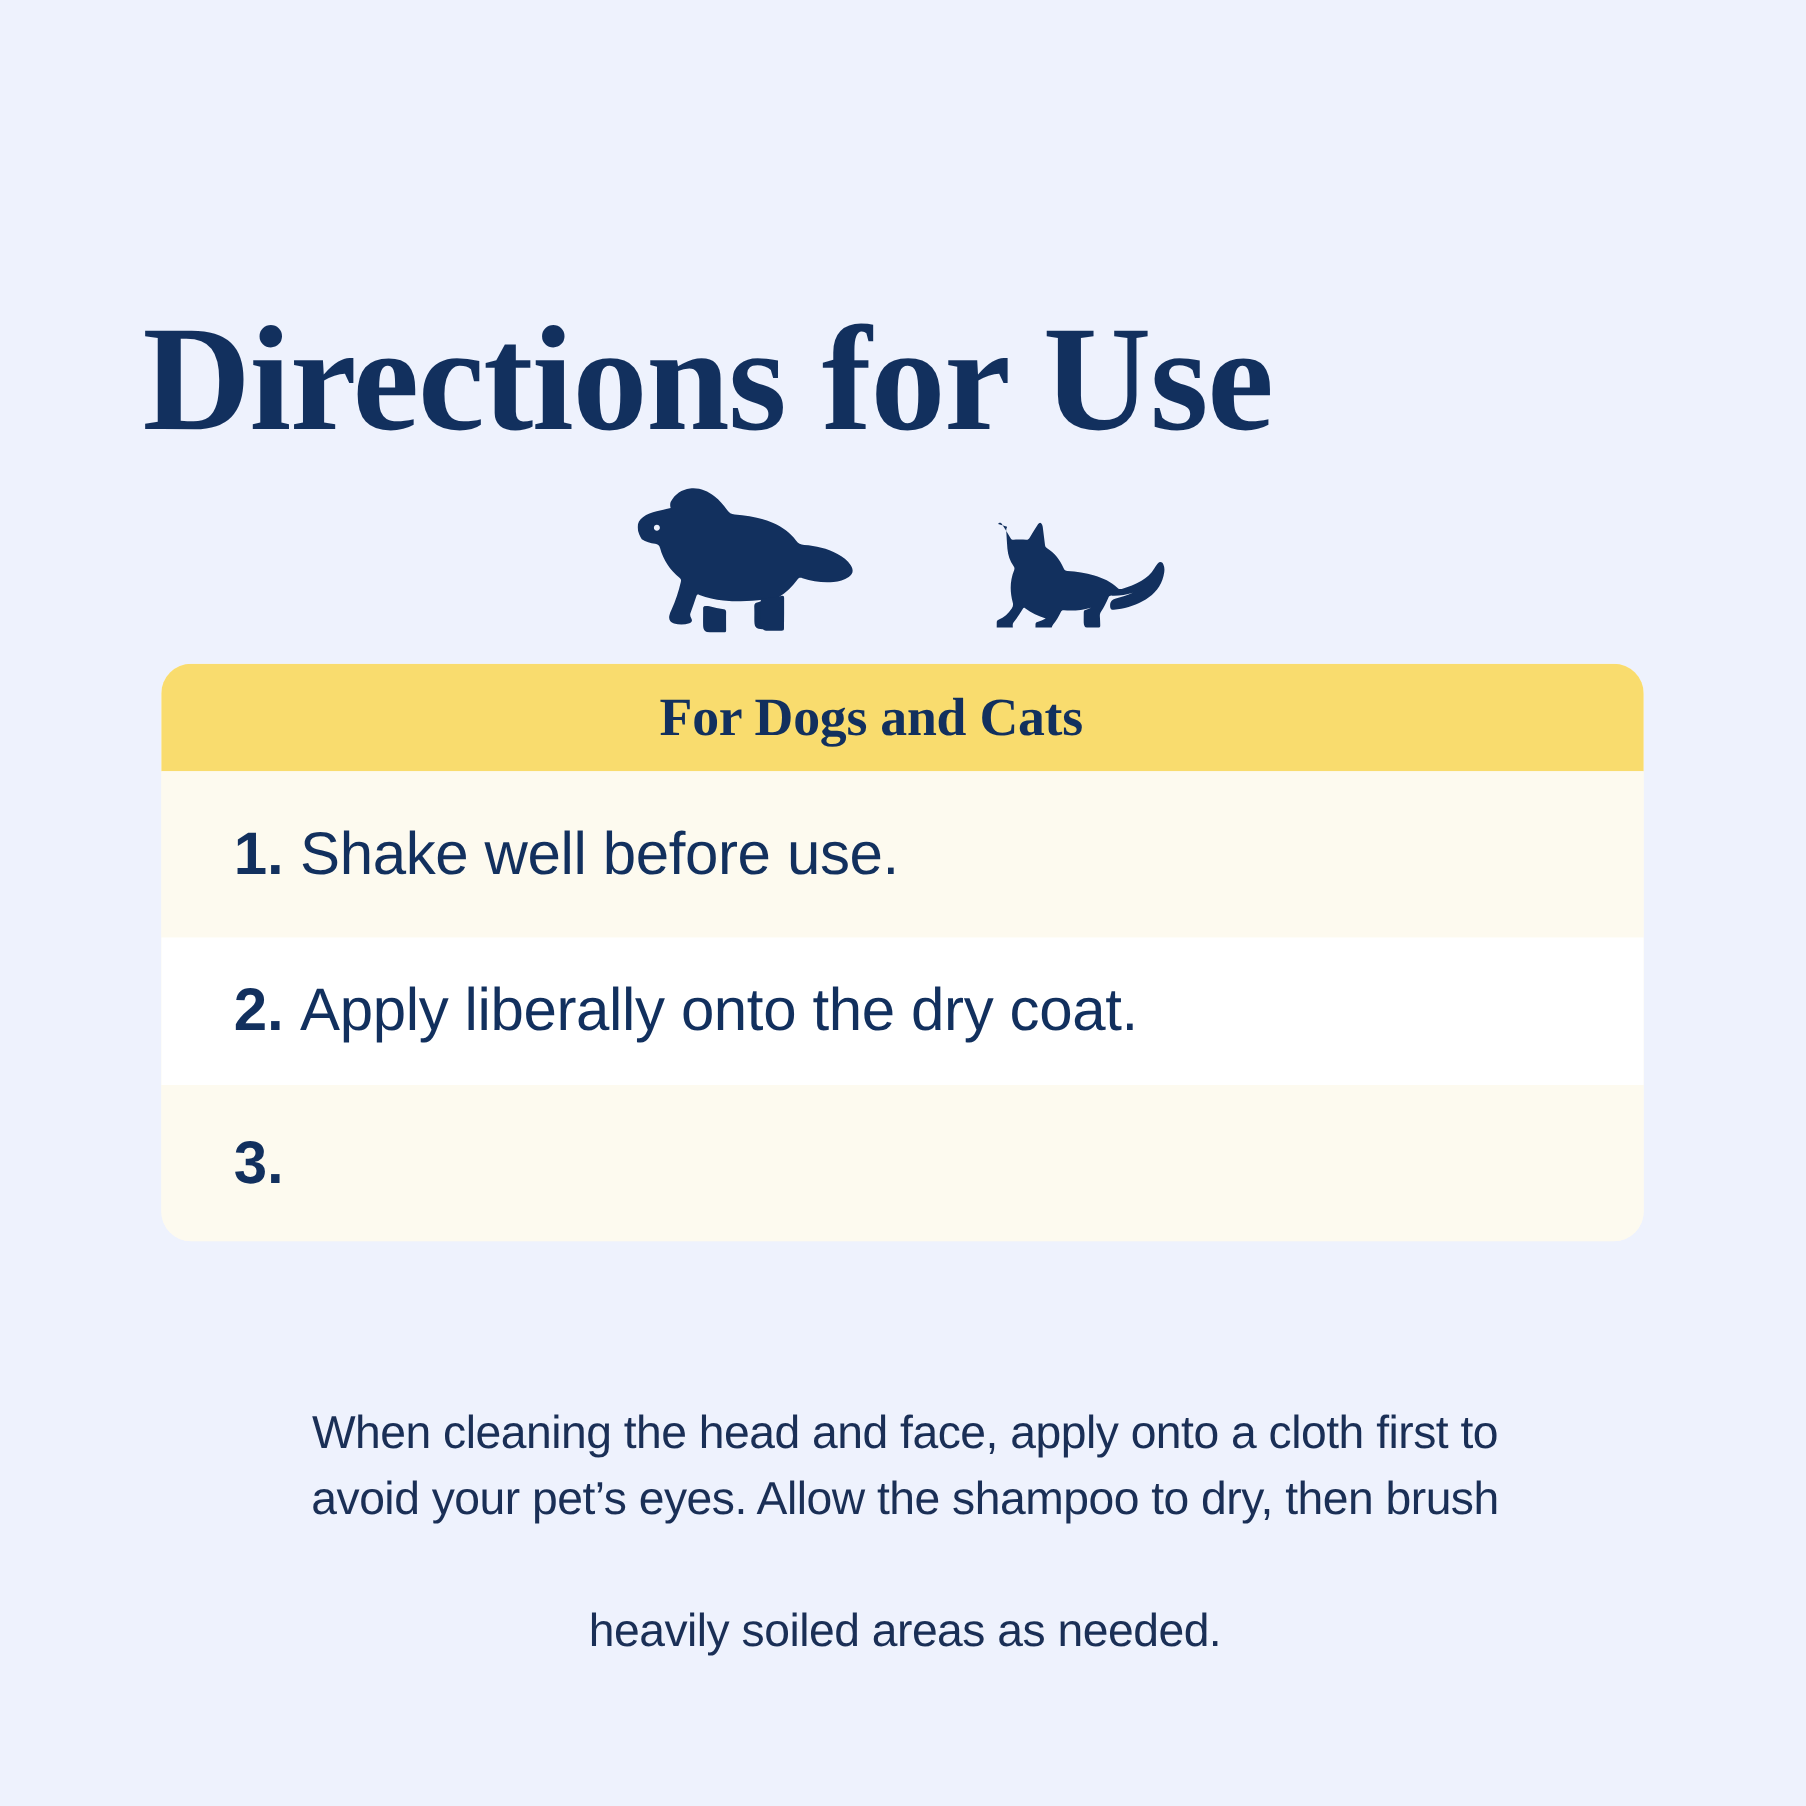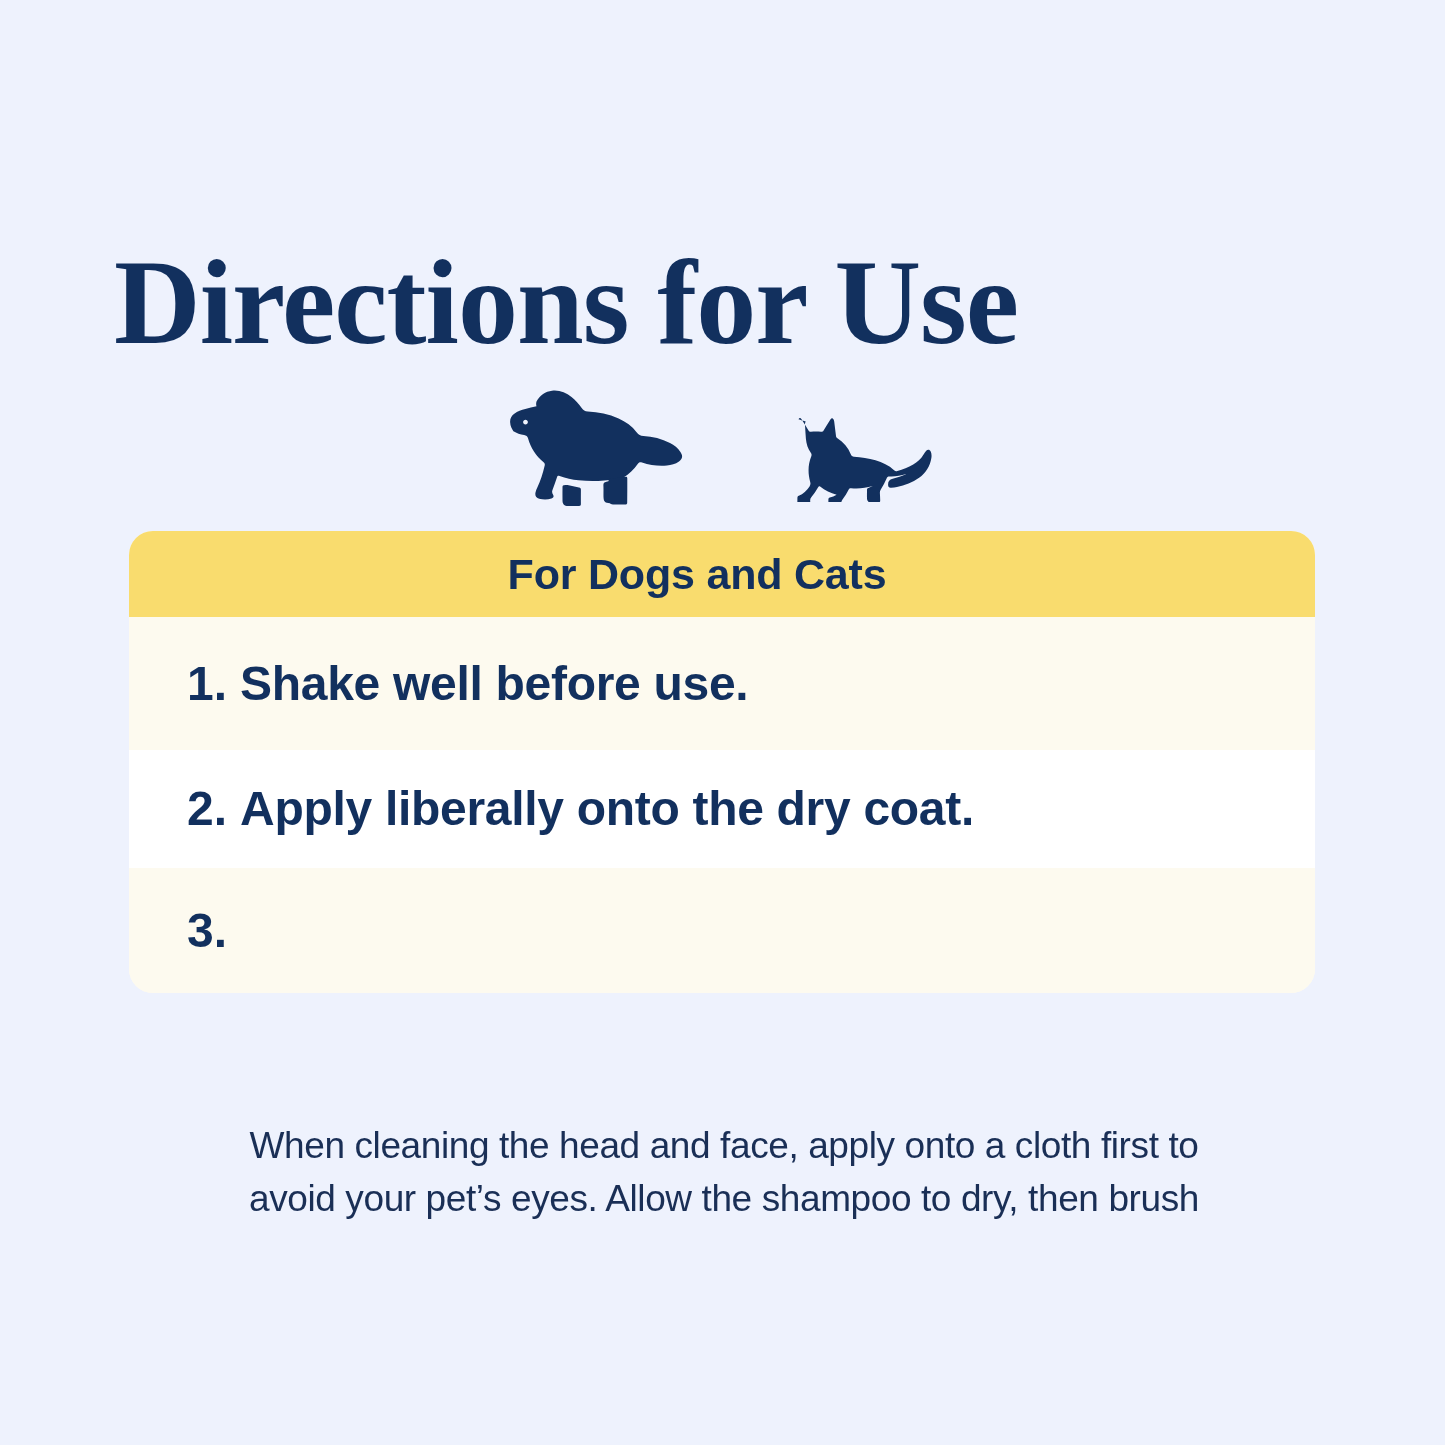--- a/index.html
+++ b/index.html
@@ -80,21 +80,21 @@
   .card-header {
     background: #f9dc6e;
     height: 86px;
     display: flex;
     align-items: center;
     justify-content: center;
     padding-right: 50px;
     box-sizing: border-box;
   }
   .card-header-title {
-    font-family: Liberation Sans, sans-serif;
+    font-family: Liberation Serif, serif;
     font-size: 43px;
     font-weight: 700;
     color: #12305e;
     letter-spacing: -0.2px;
     line-height: 1;
   }
 
   .step-row {
     display: flex;
     align-items: center;
@@ -113,21 +113,21 @@
     font-size: 48px;
     font-weight: 700;
     color: #12305e;
     margin-right: 13px;
     line-height: 1;
     white-space: nowrap;
   }
   .step-text {
     font-family: "Liberation Sans", sans-serif;
     font-size: 48px;
-    font-weight: 700;
+    font-weight: 400;
     color: #12305e;
     line-height: 1;
     letter-spacing: -0.3px;
     white-space: nowrap;
   }
 
   
   .footnote {
     position: absolute;
     left: 178px;
@@ -181,15 +181,16 @@
     <div class="step-row cream r3">
       <span class="step-num">3.</span>
     </div>
 
   </div>
 
   <p class="footnote">
     <span>When cleaning the head and face, apply onto a cloth first to</span><br>
     <span>avoid your pet’s eyes. Allow the shampoo to dry, then brush</span><br>
     <br>
+    <span>heavily soiled areas as needed.</span>
   </p>
 
 </div>
 
 </body></html>

